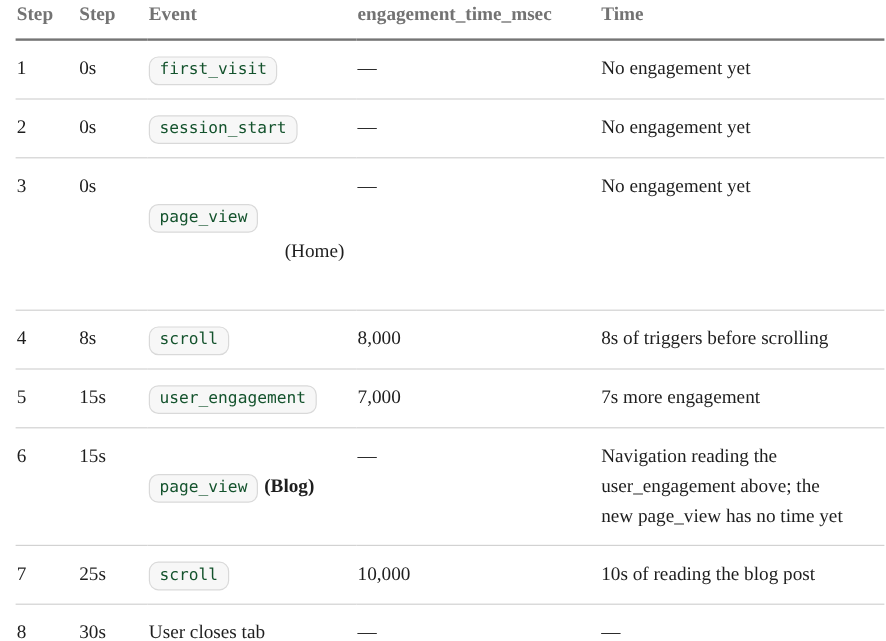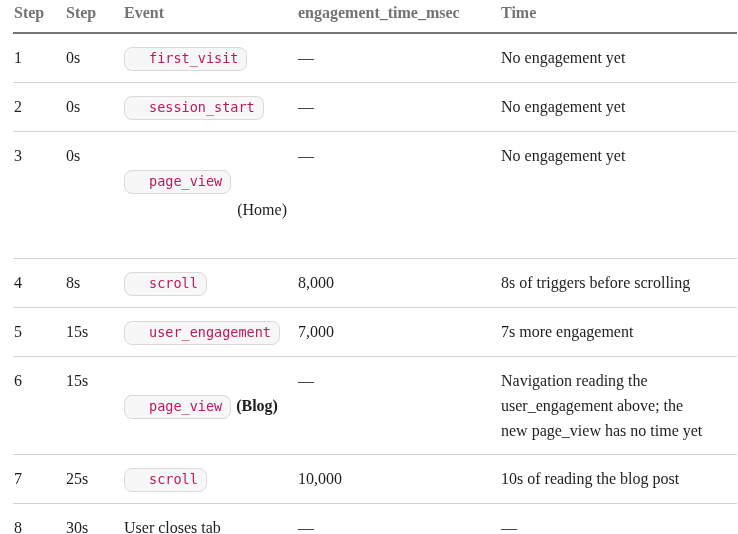--- a/index.html
+++ b/index.html
@@ -46,25 +46,25 @@
     white-space: pre-line;
   }
   tbody tr:last-child td {
     border-bottom: 2px solid #9a9a9a;
   }
   .chip {
     display: inline-block;
     font-family: "DejaVu Sans Mono", monospace;
     font-size: 13.5px;
     line-height: 17px;
-    color: #be185d;
+    color: #14532d;
     background: #f7f7f7;
     border: 1px solid #d9d9d9;
     border-radius: 8px;
-    padding: 2px 8px 3px 24px;
+    padding: 2px 8px 3px 8px;
     white-space: nowrap;
     vertical-align: baseline;
   }
   .suffix-inline {
     margin-left: 5px;
     font-weight: bold;
   }
   .suffix-block {
     display: block;
     margin-top: 3px;

